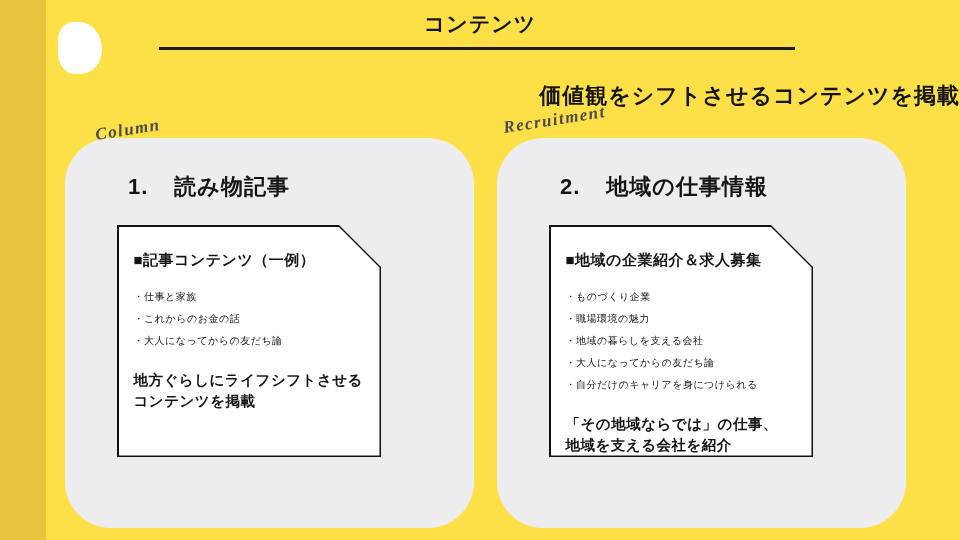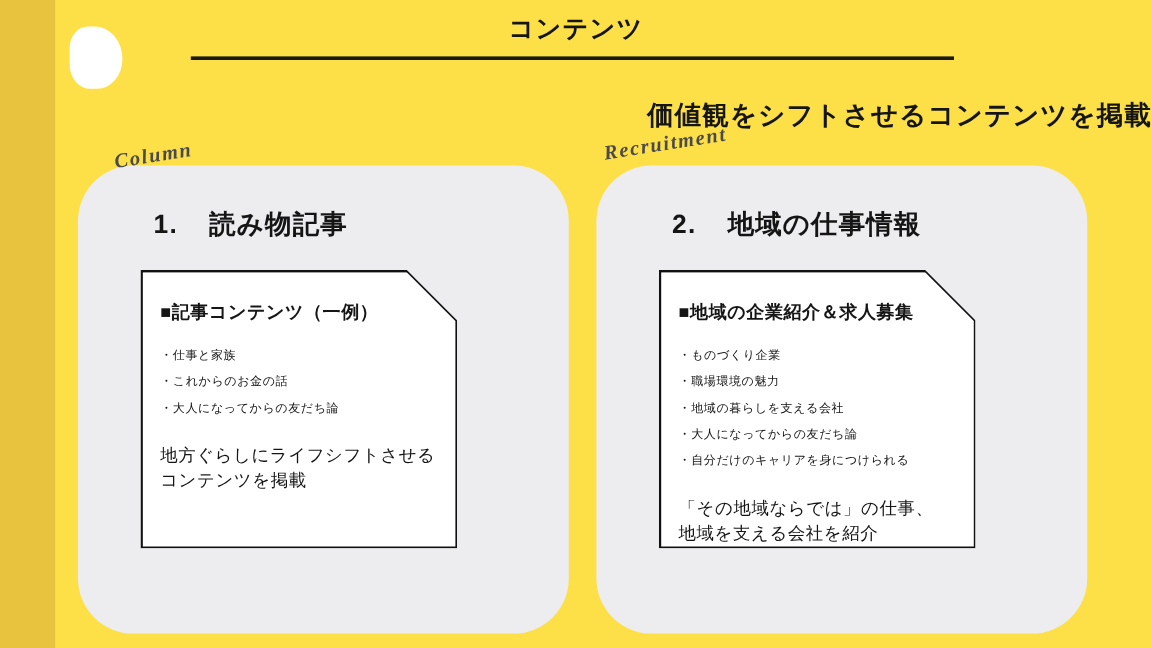--- a/index.html
+++ b/index.html
@@ -118,21 +118,21 @@
     list-style: none;
     margin: 16px 0 13px 0;
     padding: 0;
     font-size: 10px;
     line-height: 22px;
     letter-spacing: 0.5px;
   }
   .note-summary {
     margin-top: 18px;
     font-size: 14.5px;
-    font-weight: normal;
+    font-weight: bold;
     line-height: 21px;
     letter-spacing: 0.5px;
   }
 </style>
 </head>
 <body>
 
 <div class="slide">
 
   <div class="accent-bar"></div>

